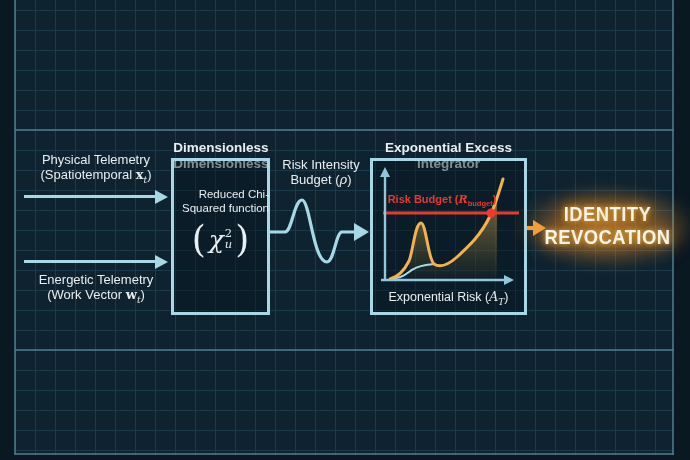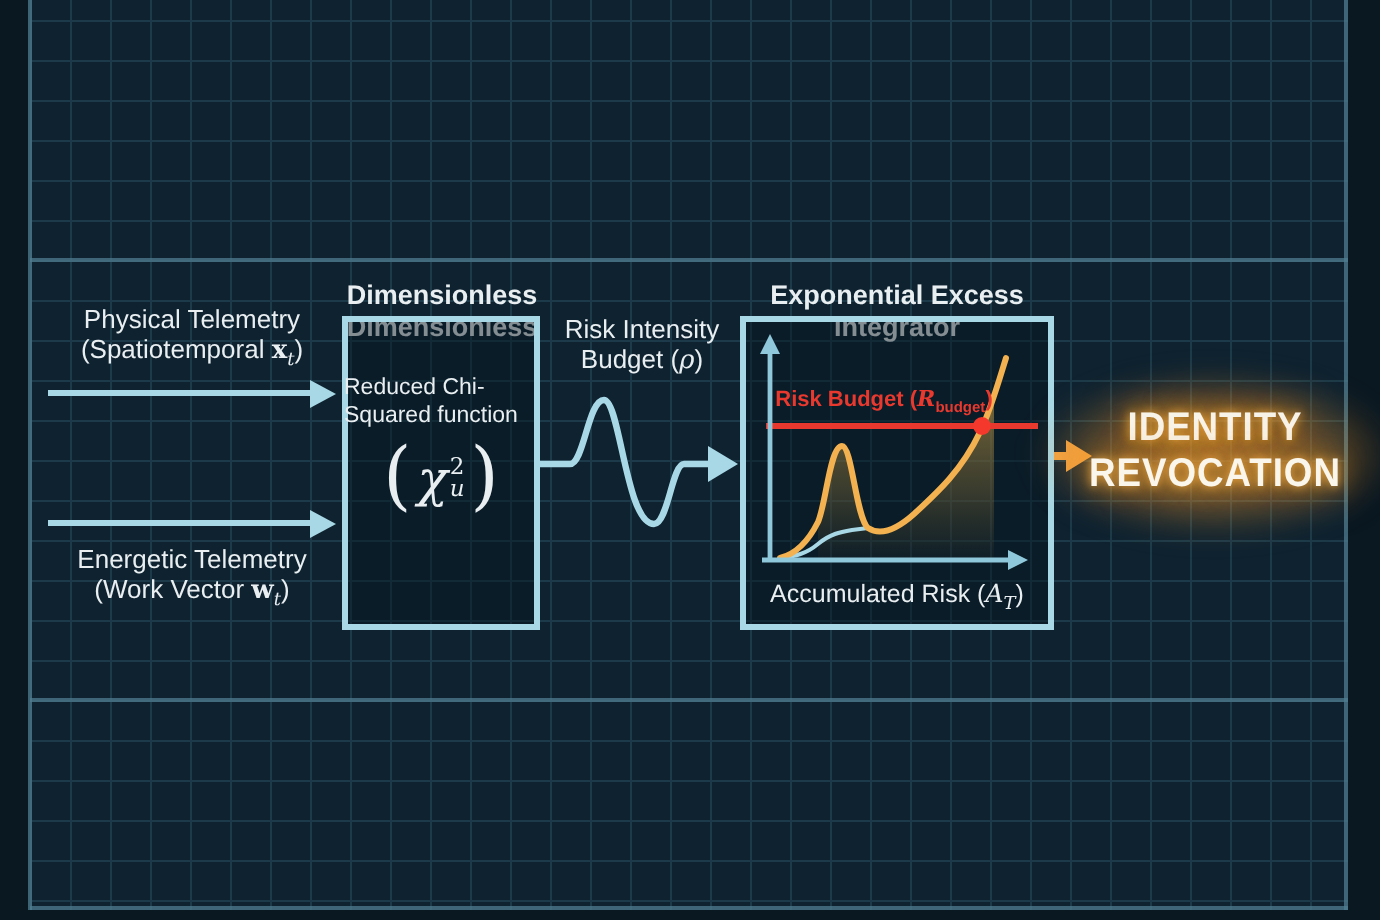--- a/index.html
+++ b/index.html
@@ -32,21 +32,21 @@
   .harrow::after{content:"";position:absolute;right:-13px;top:50%;margin-top:-7px;
     border-top:7px solid transparent;border-bottom:7px solid transparent;border-left:13px solid #fff;}
   .harrow.cyan{background:var(--accent-cyan,#a8d8e6);}
   .harrow.cyan::after{border-left-color:var(--accent-cyan,#a8d8e6);}
   .harrow.orange{background:var(--output-orange,#f0a243);height:4px;}
   .harrow.orange::after{margin-top:-8px;border-top-width:8px;border-bottom-width:8px;border-left-color:var(--output-orange,#f0a243);}
 
   .box{position:absolute;border:3px solid var(--accent-cyan,#a8d8e6);background:rgba(7,22,32,.45);box-sizing:border-box;}
   .box-title{position:absolute;text-align:center;font-weight:bold;font-size:13.5px;line-height:16px;margin-top:24px;}
 
-  .caption{position:absolute;text-align:left;font-size:11.5px;line-height:14px;}
+  .caption{position:absolute;text-align:right;font-size:11.5px;line-height:14px;}
   .formula{position:absolute;display:flex;align-items:center;justify-content:center;}
   .formula .paren{font-family:"DejaVu Serif",serif;font-size:36px;font-weight:400;line-height:1;transform:scaleY(1.05);}
   .formula .chi{font-family:"DejaVu Serif",serif;font-style:italic;font-size:25px;line-height:1;margin:0 1px 0 3px;}
   .formula .stack{display:inline-flex;flex-direction:column;align-items:flex-start;line-height:1;margin-right:3px;}
   .formula .stack span{font-family:"DejaVu Serif",serif;font-size:11.5px;line-height:11px;}
   .formula .stack .ssub{font-style:italic;}
 
   svg{position:absolute;overflow:visible;}
   .stroke-cyan{stroke:var(--accent-cyan,#a8d8e6);fill:none;}
   .fill-cyan{fill:var(--accent-cyan,#a8d8e6);}
@@ -139,21 +139,21 @@
     <path fill="none" stroke="#f3b14f" stroke-width="3" stroke-linecap="round" d="M20,121 C28,119 34,113 39,103 C43,94 45,65 51,65 C56,65 58,101 64,106 C70,110 78,107 87,99 C99,88 111,77 120,58 C125,48 129,34 133,21"></path>
     <line class="axis" x1="15" y1="122" x2="15" y2="18"></line>
     <polygon class="axis-head" points="15,9 10,19 20,19"></polygon>
     <line class="axis" x1="11" y1="122" x2="135" y2="122"></line>
     <polygon class="axis-head" points="144,122 134,117 134,127"></polygon>
     <circle cx="121" cy="55" r="4.5" fill="#f5382c"></circle>
   </svg>
 
   <div class="budget-lbl" style="left:384px;top:193px;width:116px"><span data-bind="integrator.budget_pre">Risk Budget (</span><span class="ital" data-bind="integrator.budget_symbol">R</span><sub data-bind="integrator.budget_sub">budget</sub><span data-bind="integrator.budget_post">)</span></div>
 
-  <div class="accum-lbl" style="left:375px;top:289px;width:147px"><span data-bind="integrator.xaxis_pre">Accumulated Risk (</span><span class="ital" data-bind="integrator.xaxis_symbol">A</span><sub data-bind="integrator.xaxis_sub">T</sub><span data-bind="integrator.xaxis_post">)</span></div>
+  <div class="accum-lbl" style="left:375px;top:289px;width:147px"><span data-bind="integrator.xaxis_pre">Exponential Risk (</span><span class="ital" data-bind="integrator.xaxis_symbol">A</span><sub data-bind="integrator.xaxis_sub">T</sub><span data-bind="integrator.xaxis_post">)</span></div>
 
   <div class="harrow orange" style="left:527px;top:226px;width:6px"></div>
   <div class="glow-bg"></div>
   <div class="output-text">
     <div data-bind="output.line1">IDENTITY</div>
     <div data-bind="output.line2">REVOCATION</div>
   </div>
 
 </div>
 

